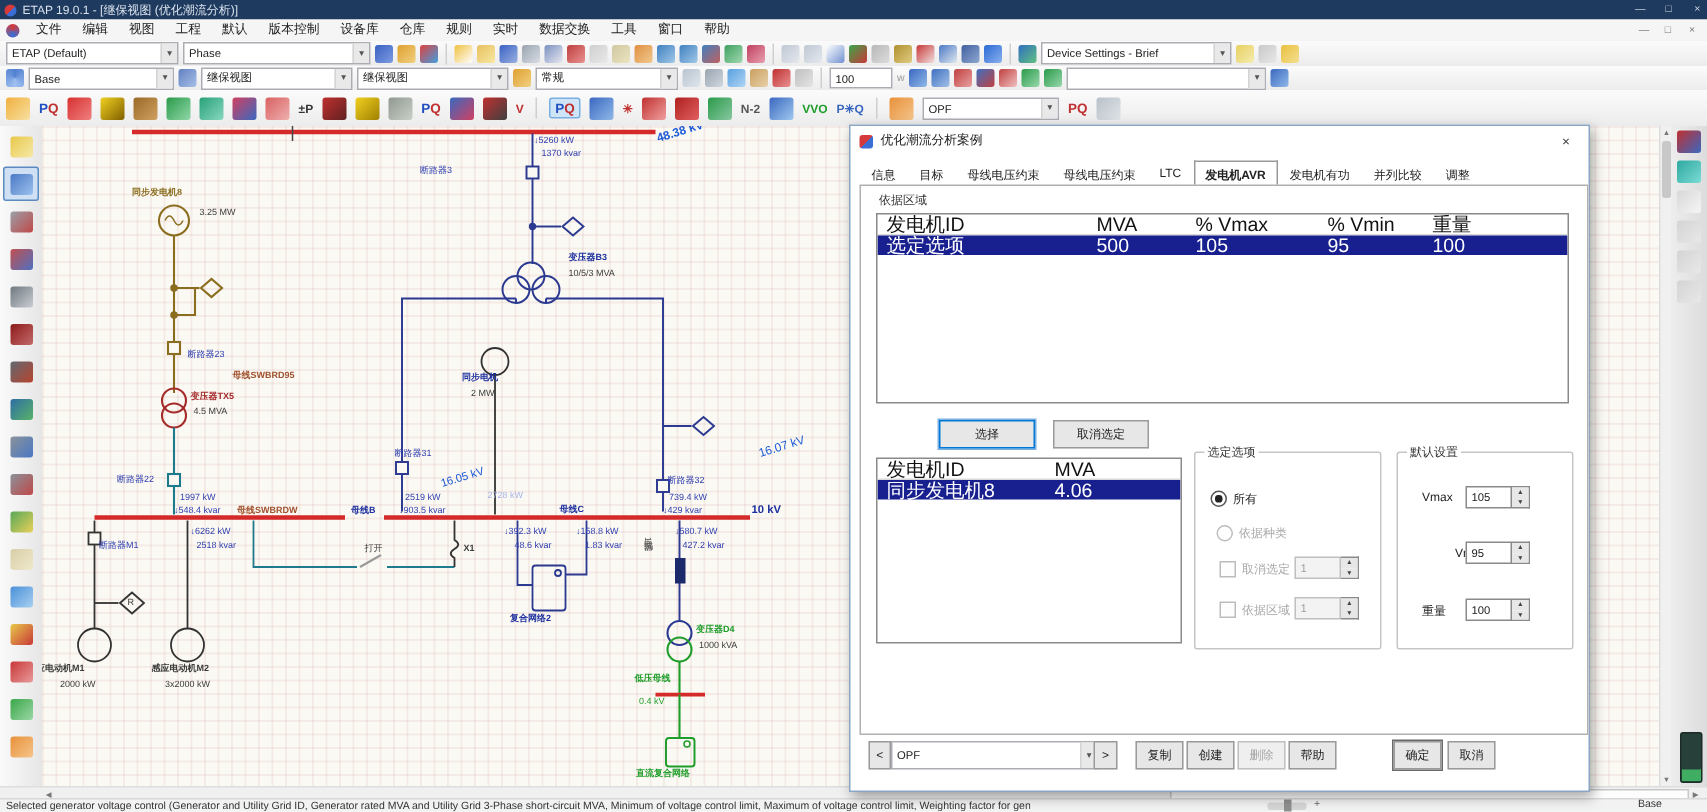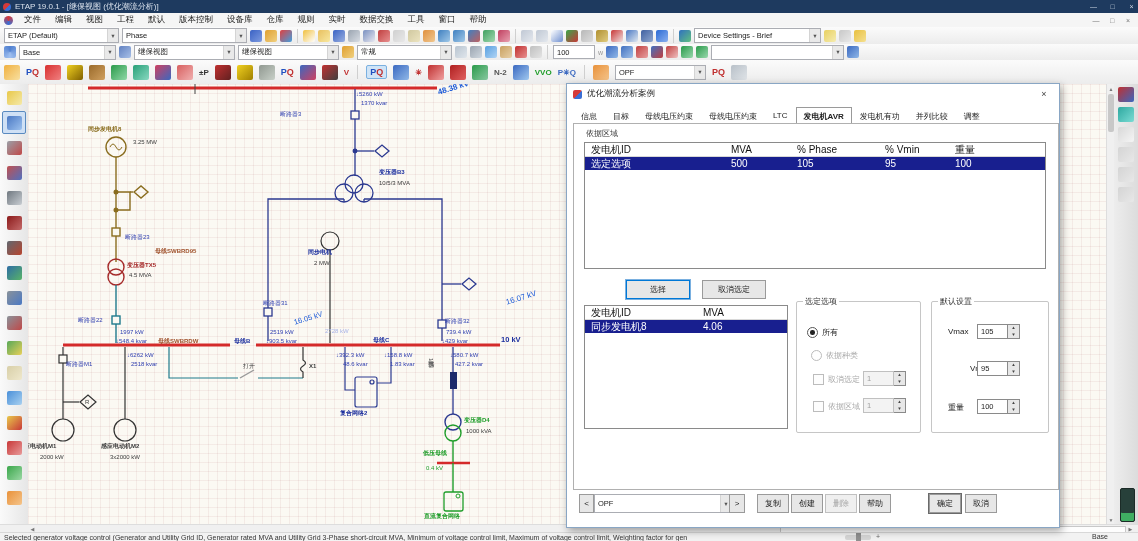--- a/index.html
+++ b/index.html
@@ -80,21 +80,21 @@
   #dlg-close{position:absolute;right:8px;top:4px;width:14px;height:13px;text-align:center;color:#444;font-size:9px;line-height:13px}
   #dlg-tabs{position:absolute;left:6px;top:23px;display:flex;font-size:8px}
   .tab{padding:3px 7px 2px;border:1px solid transparent;border-bottom:none;color:#222}
   .tab.active{border-color:#9a9a9a;background:#fff;position:relative;top:0;font-weight:bold}
   #dlg-frame{position:absolute;left:6px;top:39px;width:484px;height:365px;border:1px solid #b0b0b0;background:#fff}
   .grouplabel{position:absolute;font-size:8px;color:#333;background:#fff;padding:0 2px}
   .gtable{position:absolute;border:1px solid #8a8a8a;background:#fff;overflow:hidden}
   .trow{display:flex;height:13px;align-items:center}
   .trow.head{border-bottom:1px solid #d8d8d8;color:#111}
   .trow.sel{background:#181f8f;color:#fff}
-  .tcell{padding-left:6px;overflow:hidden;white-space:nowrap;flex:none;font-size:10px}
+  .tcell{padding-left:6px;overflow:hidden;white-space:nowrap;flex:none;font-size:13px}
   .dbtn{position:absolute;height:17px;background:#e7e7e7;border:1px solid #9a9a9a;font-size:8px;
         display:flex;align-items:center;justify-content:center;color:#222}
   .dbtn.focus{border:1px solid #0078d7;box-shadow:0 0 0 1px #7ab0e0}
   .dbtn.default{box-shadow:0 0 0 1px #6a6a6a}
   .dbtn.disabled{color:#a5a5a5;background:#efefef;border-color:#c0c0c0}
   .groupbox{position:absolute;border:1px solid #c6c6c6;border-radius:2px}
   .radio{position:absolute;display:flex;align-items:center;gap:4px;font-size:8px}
   .radio .rc{width:9px;height:9px;border:1px solid #555;border-radius:50%;background:#fff;position:relative;flex:none}
   .radio.checked .rc::after{content:"";position:absolute;left:2px;top:2px;width:4.5px;height:4.5px;border-radius:50%;background:#222}
   .radio.disabled{color:#a8a8a8}.radio.disabled .rc{border-color:#bcbcbc}
@@ -531,21 +531,21 @@
         <span class="tab">并列比较</span>
         <span class="tab">调整</span>
       </div>
     <div id="dlg-frame"></div>
 
     <span class="grouplabel" style="left:17px;top:44px">依据区域</span>
     <div class="gtable" id="table1" style="left:17px;top:58px;width:460px;height:125px">
         <div class="trow head">
           <span class="tcell" style="width: 134px;">发电机ID</span>
           <span class="tcell" style="width: 60px;">MVA</span>
-          <span class="tcell" style="width: 82px;">% Phase</span>
+          <span class="tcell" style="width: 82px;">% Vmax</span>
           <span class="tcell" style="width: 64px;">% Vmin</span>
           <span class="tcell" style="width: 90px;">重量</span>
         </div>
         <div class="trow sel">
           <span class="tcell" style="width: 134px;">选定选项</span>
           <span class="tcell" style="width: 60px;">500</span>
           <span class="tcell" style="width: 82px;">105</span>
           <span class="tcell" style="width: 64px;">95</span>
           <span class="tcell" style="width: 90px;">100</span>
         </div>

